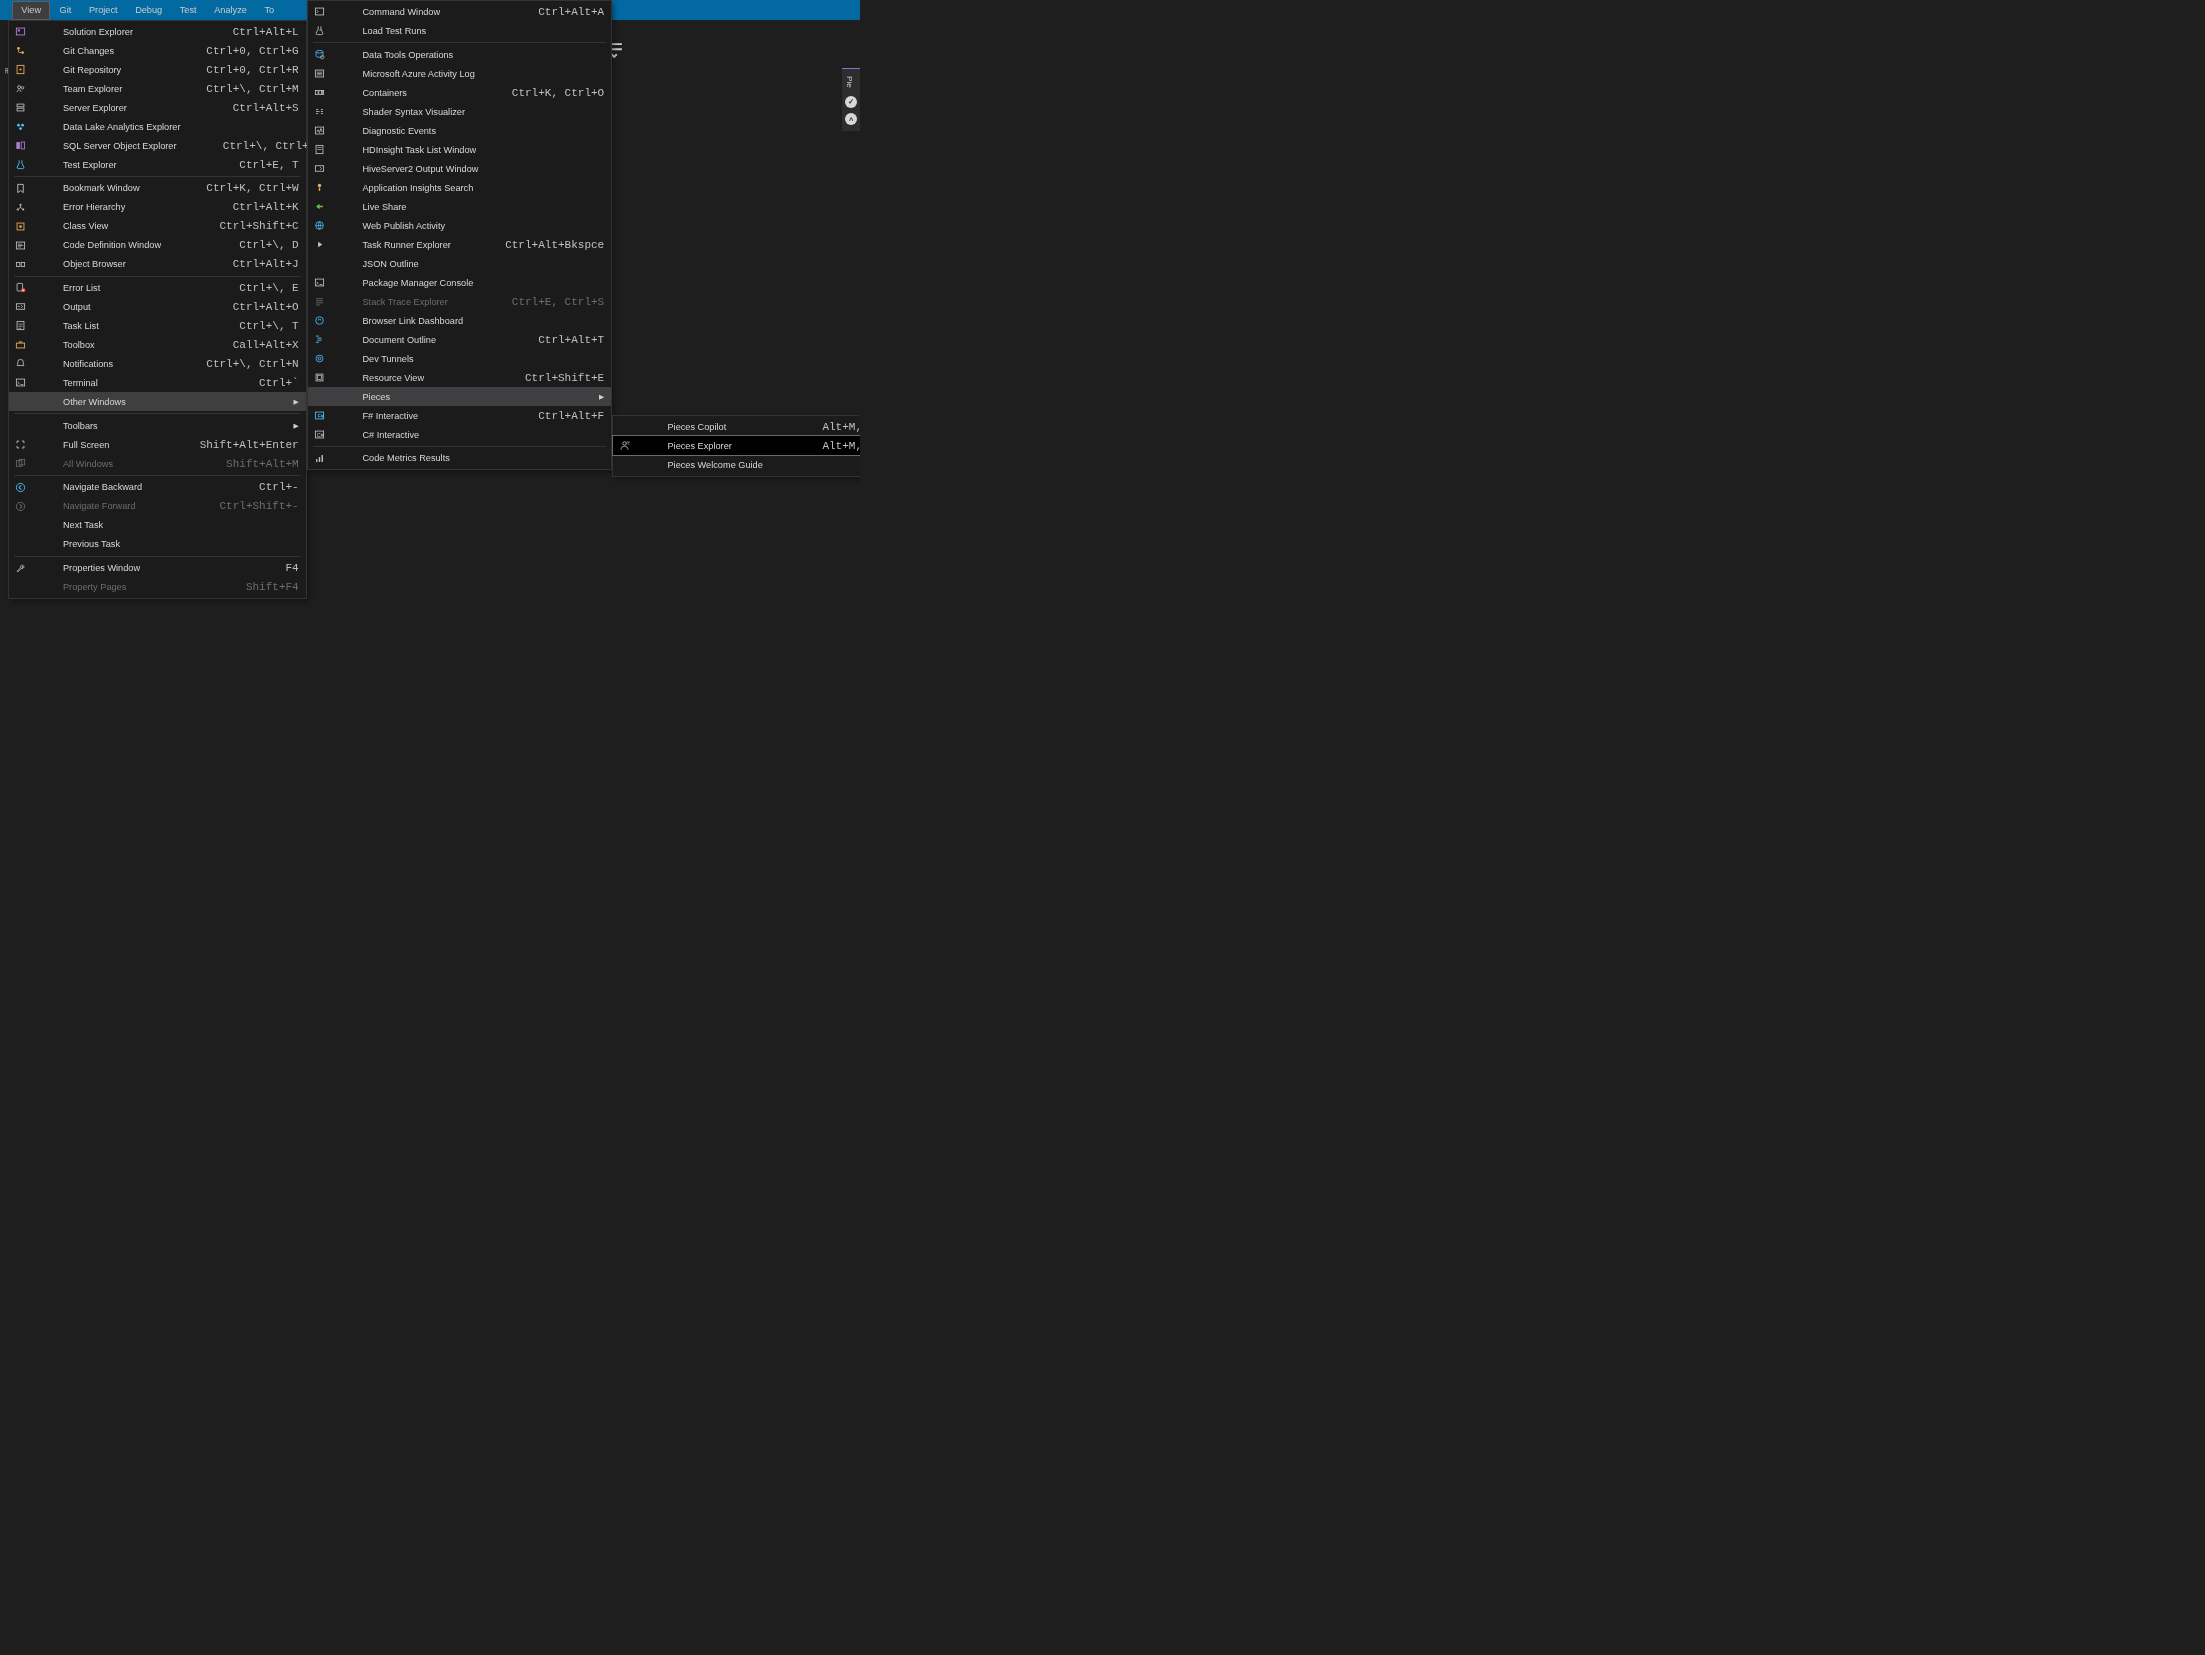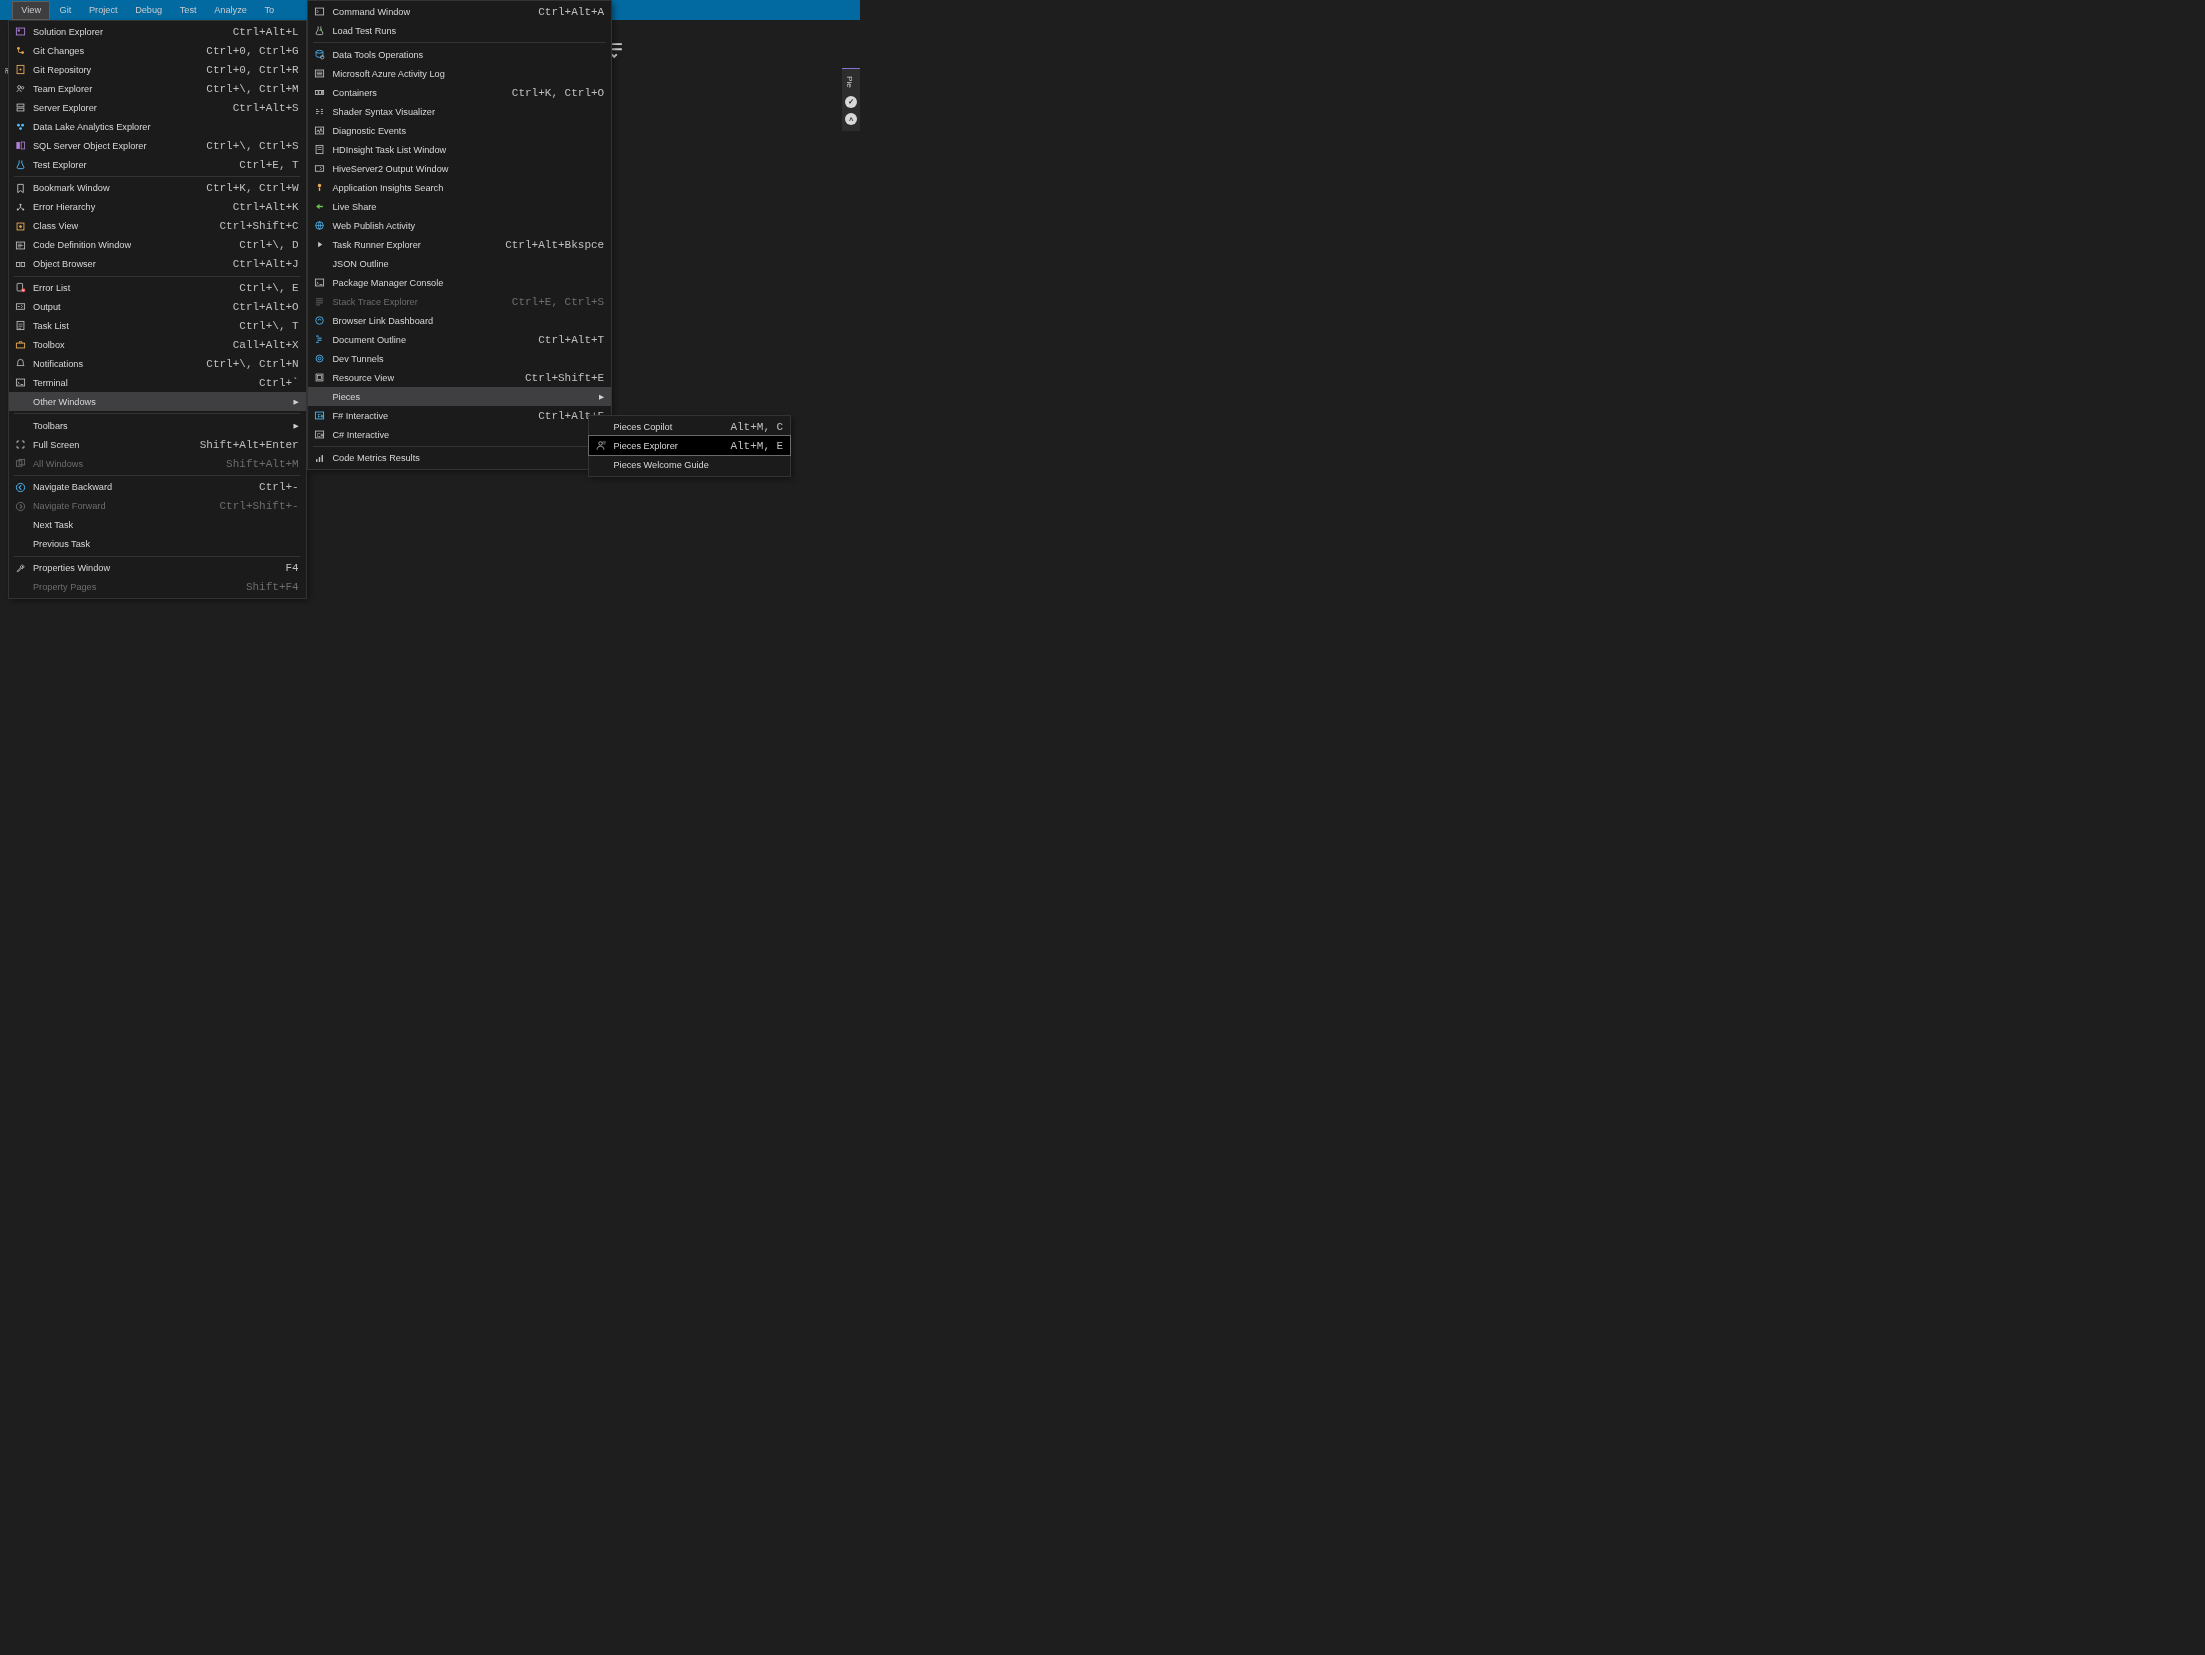--- a/index.html
+++ b/index.html
@@ -69,20 +69,21 @@
   .dropdown.sub { z-index: 11; }
   .dropdown.sub2 { z-index: 12; }
   .menu-row {
     display: flex;
     align-items: center;
     height: 19px;
     padding: 0 6.8px 0 4.1px;
     color: #d8d8d8;
     cursor: default;
     position: relative;
+    gap: 30px;
   }
   .menu-row.highlight {
     background: #3f3f41;
   }
   .menu-row.selected {
     background: #000000;
     outline: 0.7px solid #6a6a6a;
     outline-offset: -0.7px;
   }
   .menu-row.disabled {
@@ -115,21 +116,21 @@
     font-size: 6.8px;
     color: #d0d0d0;
   }
   .sep {
     height: 0.7px;
     background: #333;
     margin: 2px 5.4px;
   }
   .dropdown.main { top: 19.7px; left: 7.5px; width: 299px; }
   .dropdown.sub  { top: 0px; left: 307px; width: 305px; }
-  .dropdown.sub2 { top: 415px; left: 588px; width: 203px; }
+  .dropdown.sub2 { top: 415px; left: 612px; width: 271px; }
 
   .side-strip {
     position: absolute;
     right: 0;
     top: 68px;
     width: 17.6px;
     background: #2d2d2d;
     border-top: 1.4px solid #8a6fd6;
     z-index: 3;
     padding-top: 4.1px;

